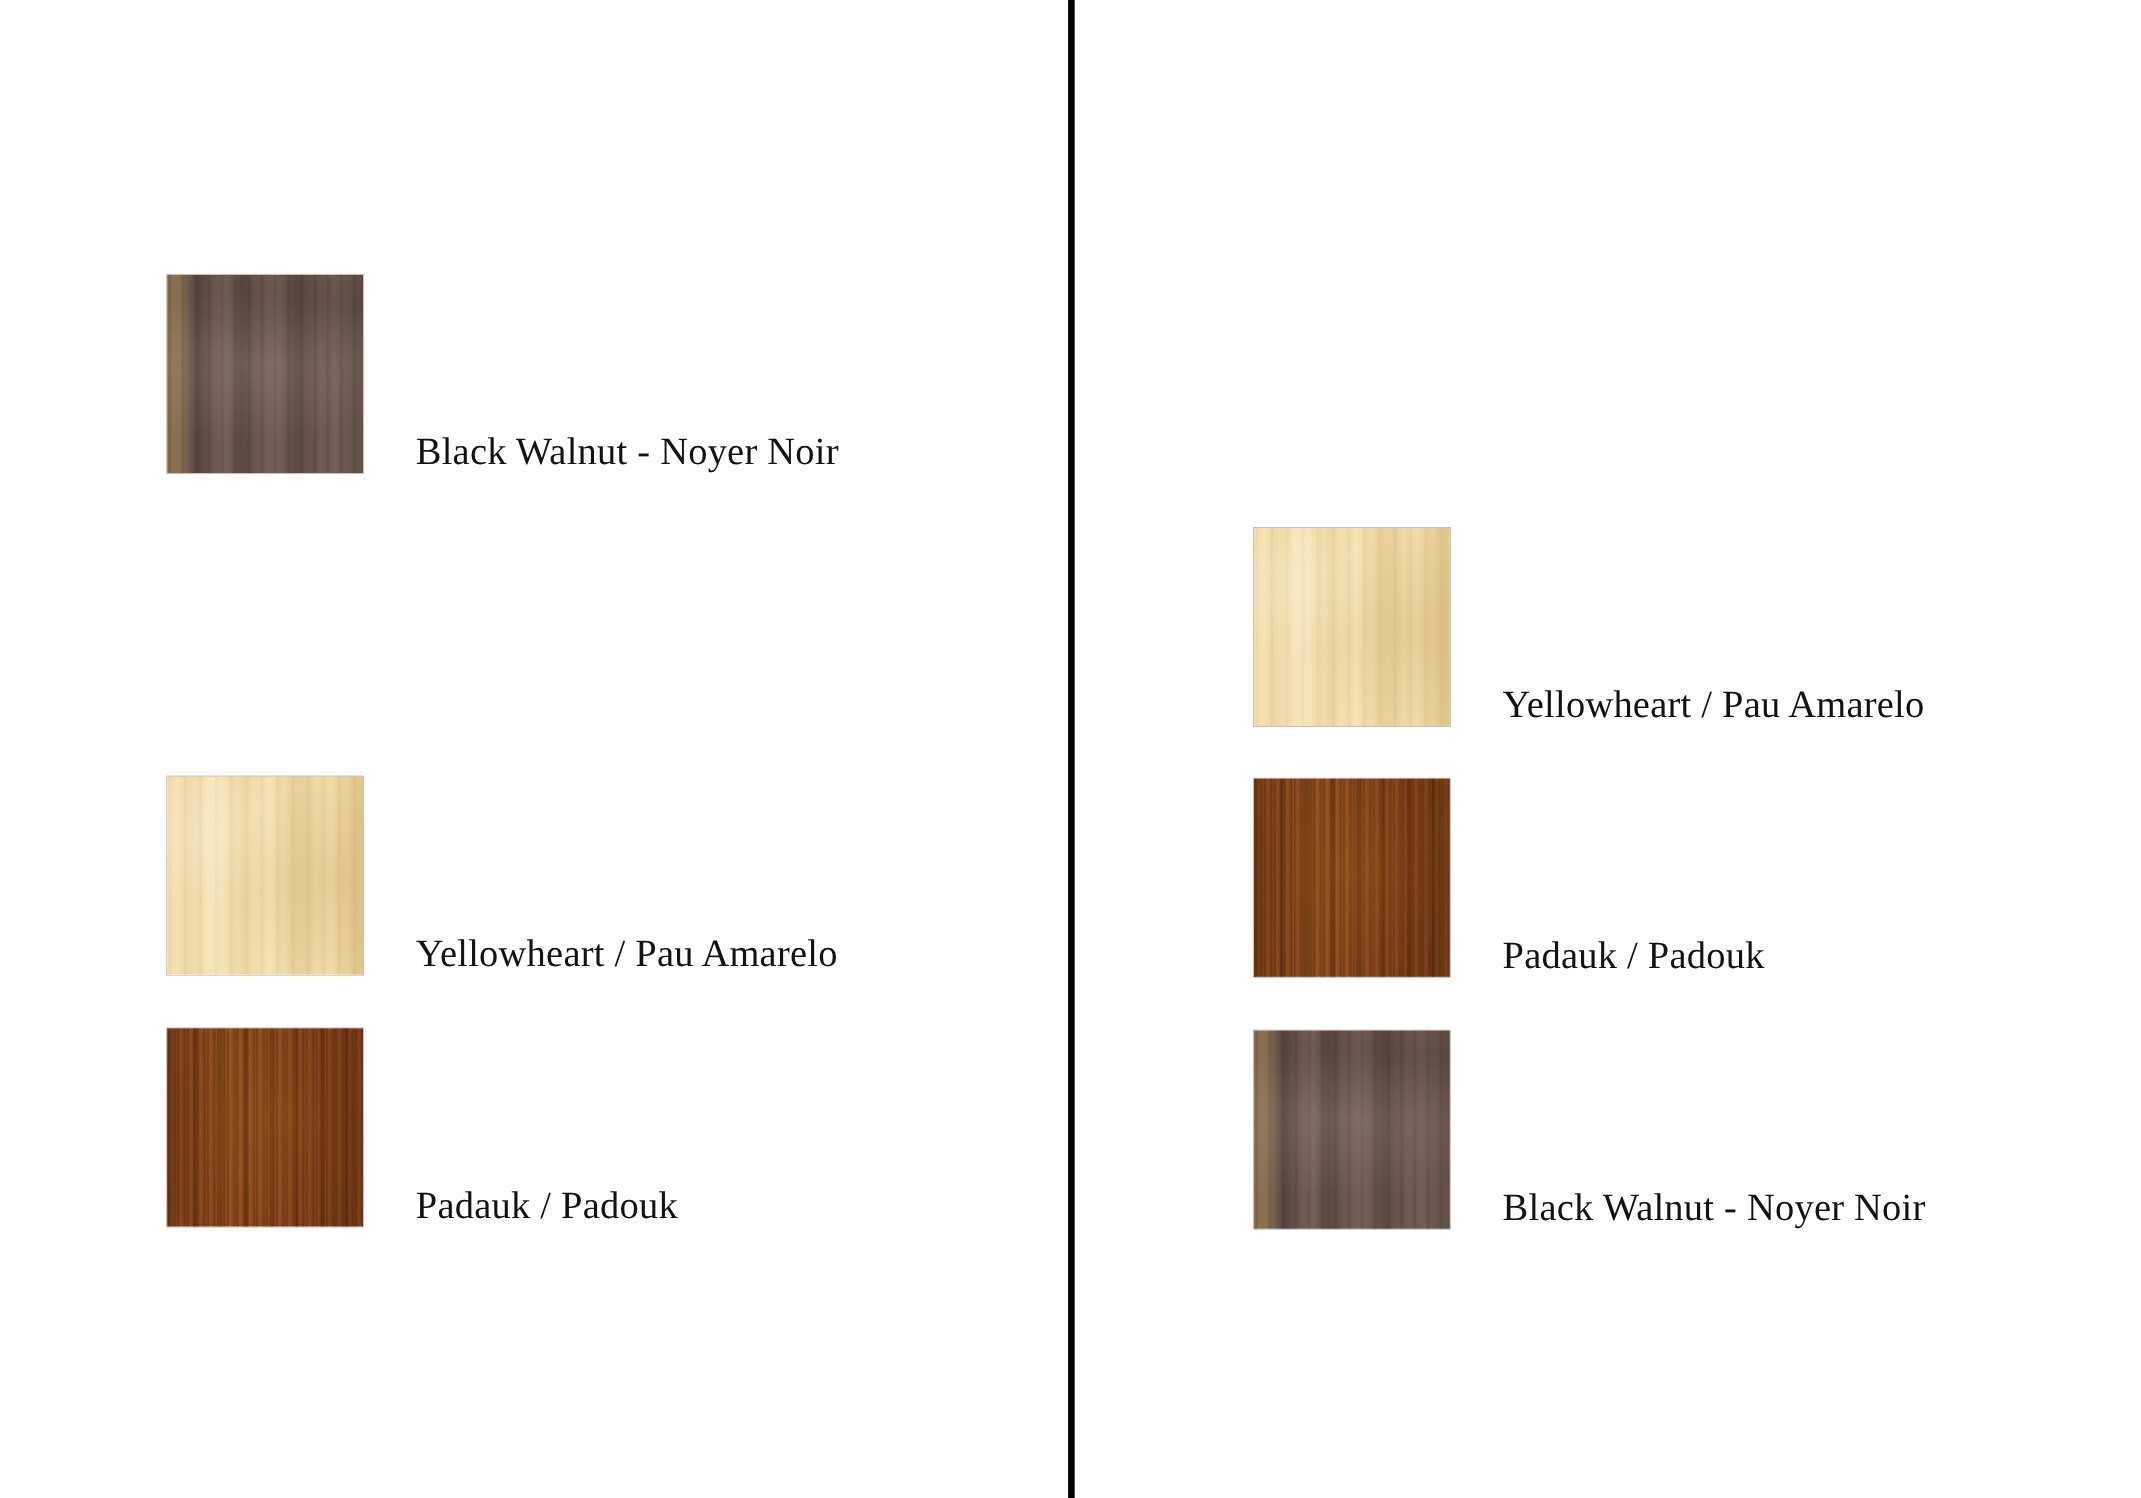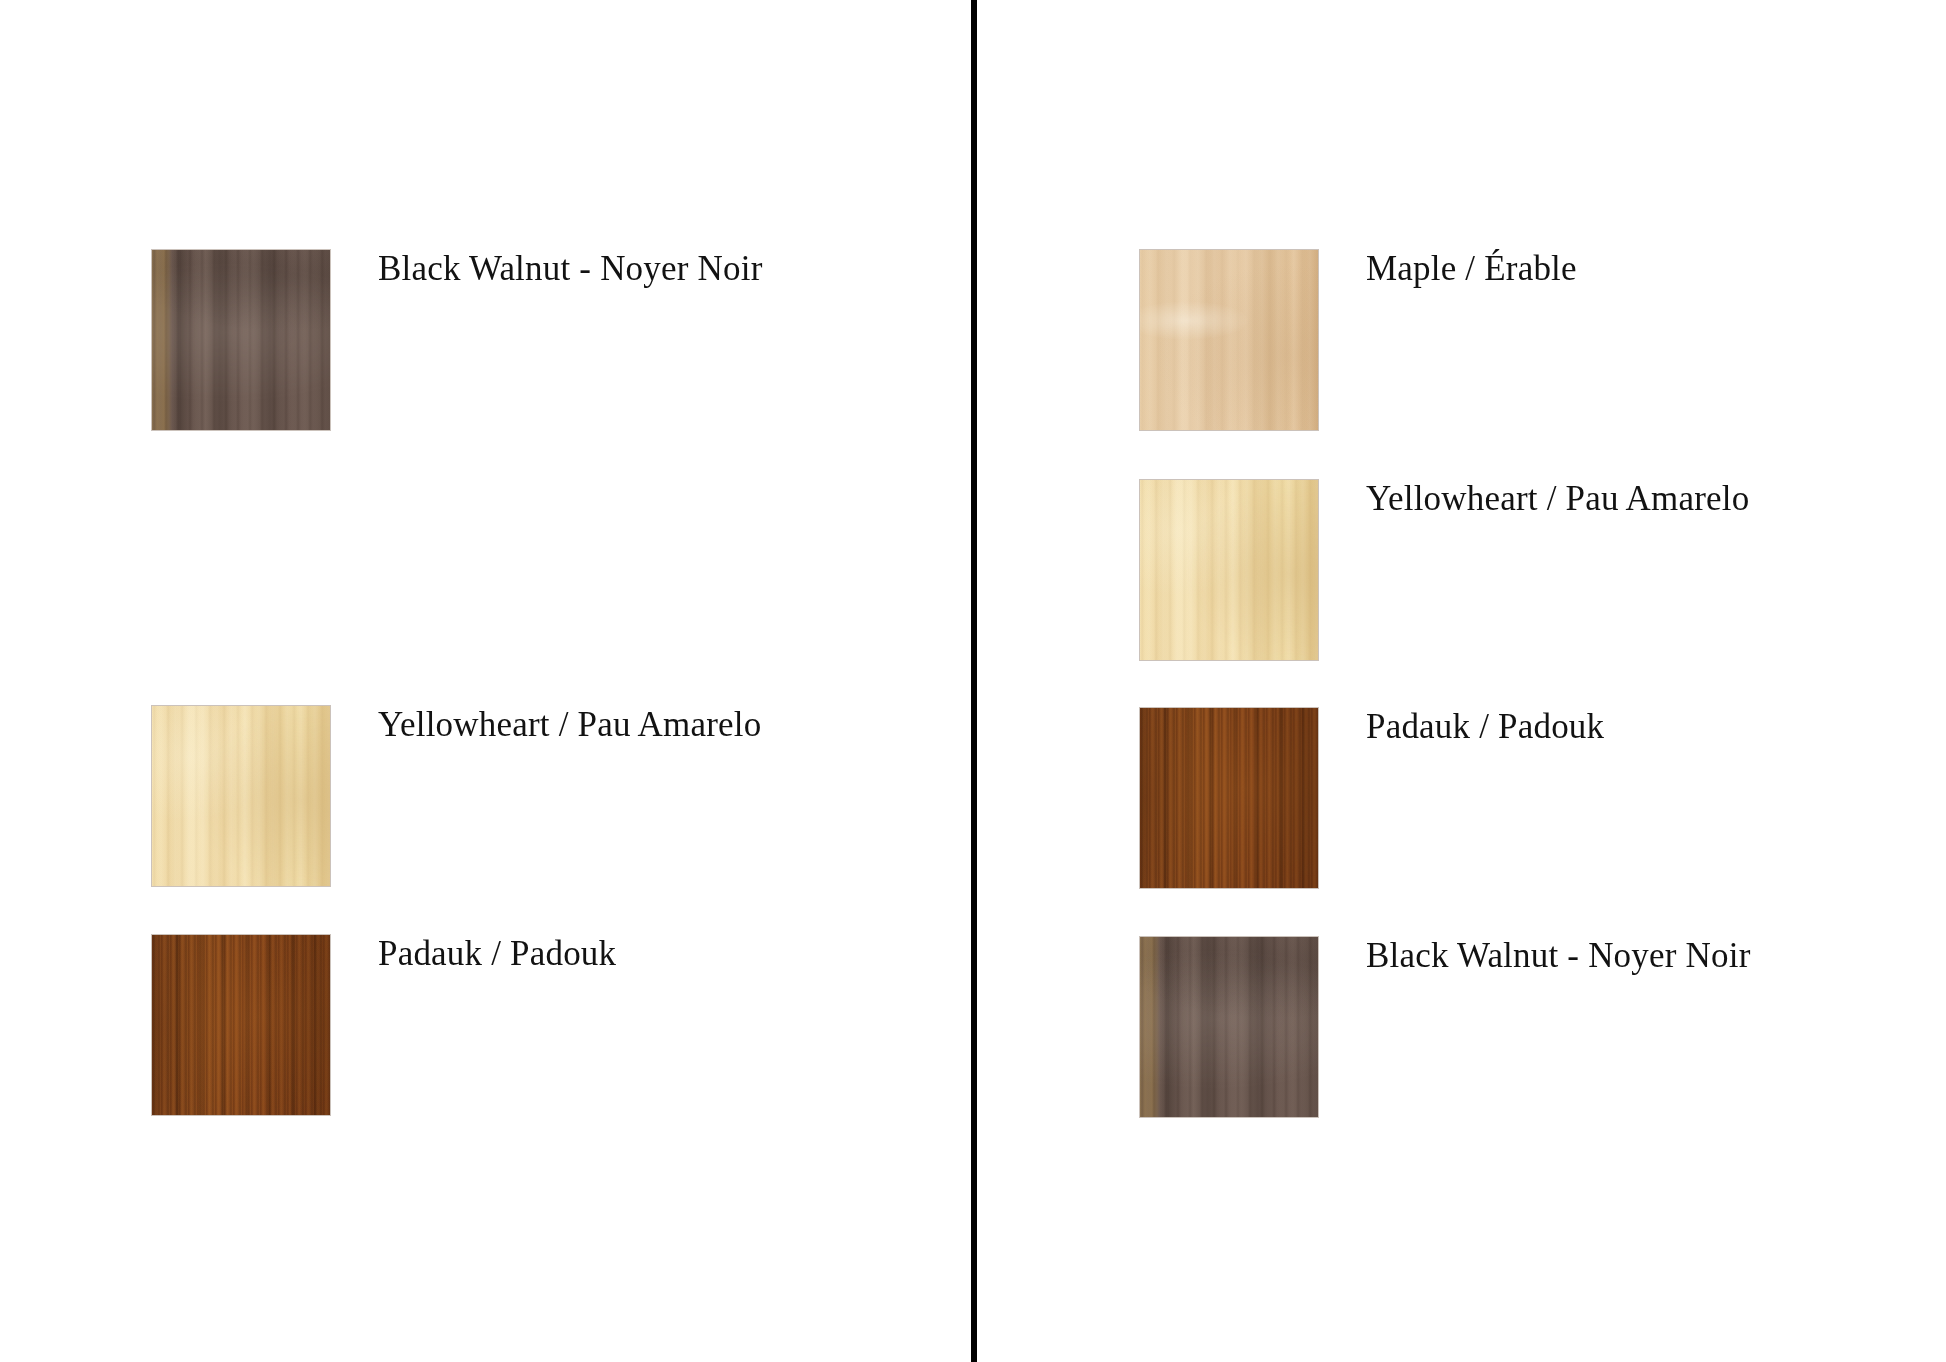--- a/index.html
+++ b/index.html
@@ -40,21 +40,21 @@
     top: 0;
     height: 1362px;
   }
   .column.left  { left: 0px;   width: 971px; }
   .column.right { left: 977px; width: 969px; }
 
   
   .swatch-row {
     position: absolute;
     display: flex;
-    align-items: flex-start;
+    align-items: flex-end;
   }
 
   .swatch {
     position: relative;
     width: 178px;
     height: 180px;
     flex: 0 0 178px;
     overflow: hidden;
     box-shadow: 0 0 0 1px rgba(140,120,105,0.45);
     background-color: #8b7256;
@@ -282,28 +282,20 @@
       </div>
       <div class="row-label">Padauk / Padouk</div>
     </div>
 
   </div>
 
   <div class="divider" style="left:971px;"></div>
 
   <div class="column right">
 
-    <div class="swatch-row" style="left:163px; top:250px;">
-      <div class="swatch sp-maple">
-        <span class="grain-a"></span>
-        <span class="grain-b"></span>
-        <span class="grain-c"></span>
-      </div>
-      <div class="row-label">Maple / Érable</div>
-    </div>
 
     <div class="swatch-row" style="left:163px; top:480px;">
       <div class="swatch sp-yellowheart">
         <span class="grain-a"></span>
         <span class="grain-b"></span>
         <span class="grain-c"></span>
       </div>
       <div class="row-label">Yellowheart / Pau Amarelo</div>
     </div>
 

